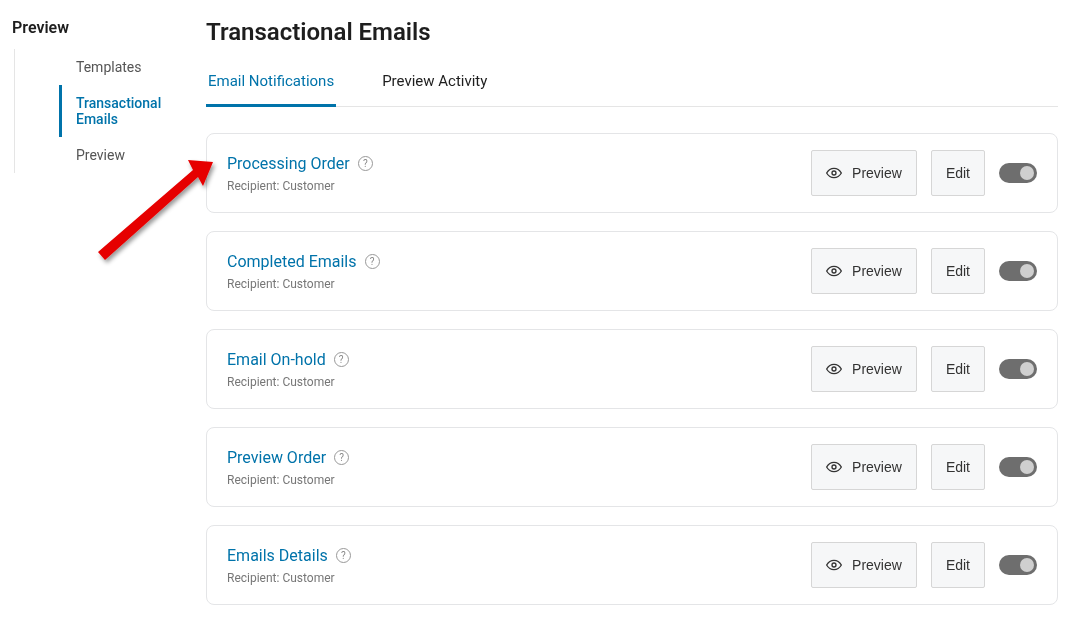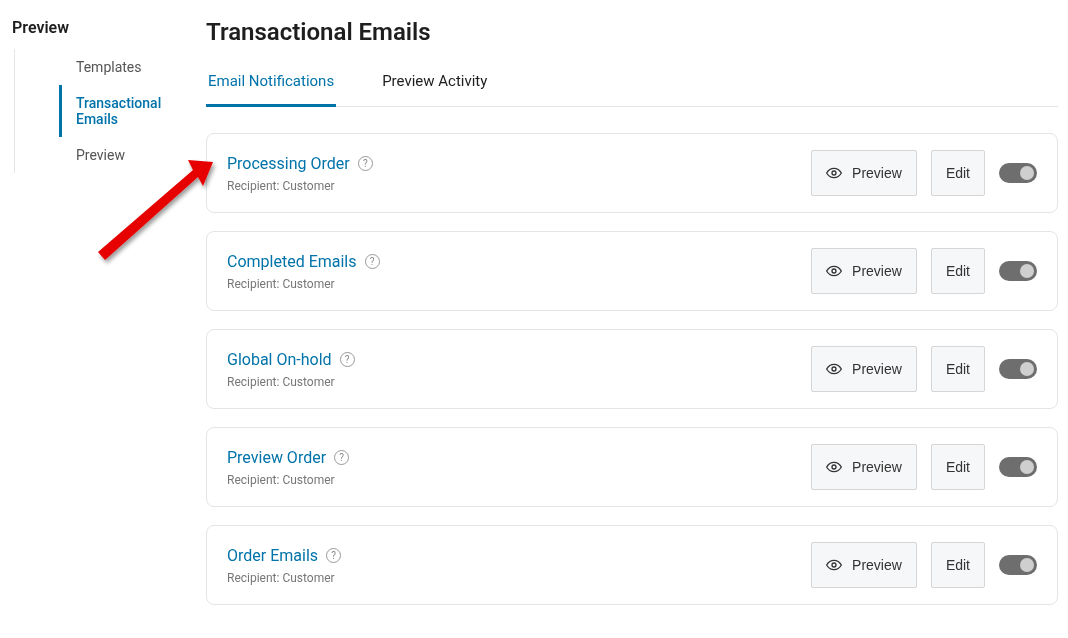--- a/index.html
+++ b/index.html
@@ -229,21 +229,21 @@
           </button>
         <div class="toggle">
             <div class="knob"></div>
           </div>
       </div>
     </div>
 
     <div class="card">
       <div class="card-left">
         <div class="card-title-row">
-          <span class="card-title">Global On-hold</span>
+          <span class="card-title">Email On-hold</span>
           <span class="help-icon">?</span>
         </div>
         <div class="card-sub">
           <span>Recipient: </span><span>Customer</span>
         </div>
       </div>
       <div class="card-right">
         <button class="btn">
           <span class="eye-icon">
             <svg width="16" height="16" viewBox="0 0 24 24" fill="none" stroke="#333" stroke-width="2">
@@ -287,21 +287,21 @@
           </button>
         <div class="toggle">
             <div class="knob"></div>
           </div>
       </div>
     </div>
 
     <div class="card">
       <div class="card-left">
         <div class="card-title-row">
-          <span class="card-title">Order Emails</span>
+          <span class="card-title">Emails Details</span>
           <span class="help-icon">?</span>
         </div>
         <div class="card-sub">
           <span>Recipient: </span><span>Customer</span>
         </div>
       </div>
       <div class="card-right">
         <button class="btn">
           <span class="eye-icon">
             <svg width="16" height="16" viewBox="0 0 24 24" fill="none" stroke="#333" stroke-width="2">

